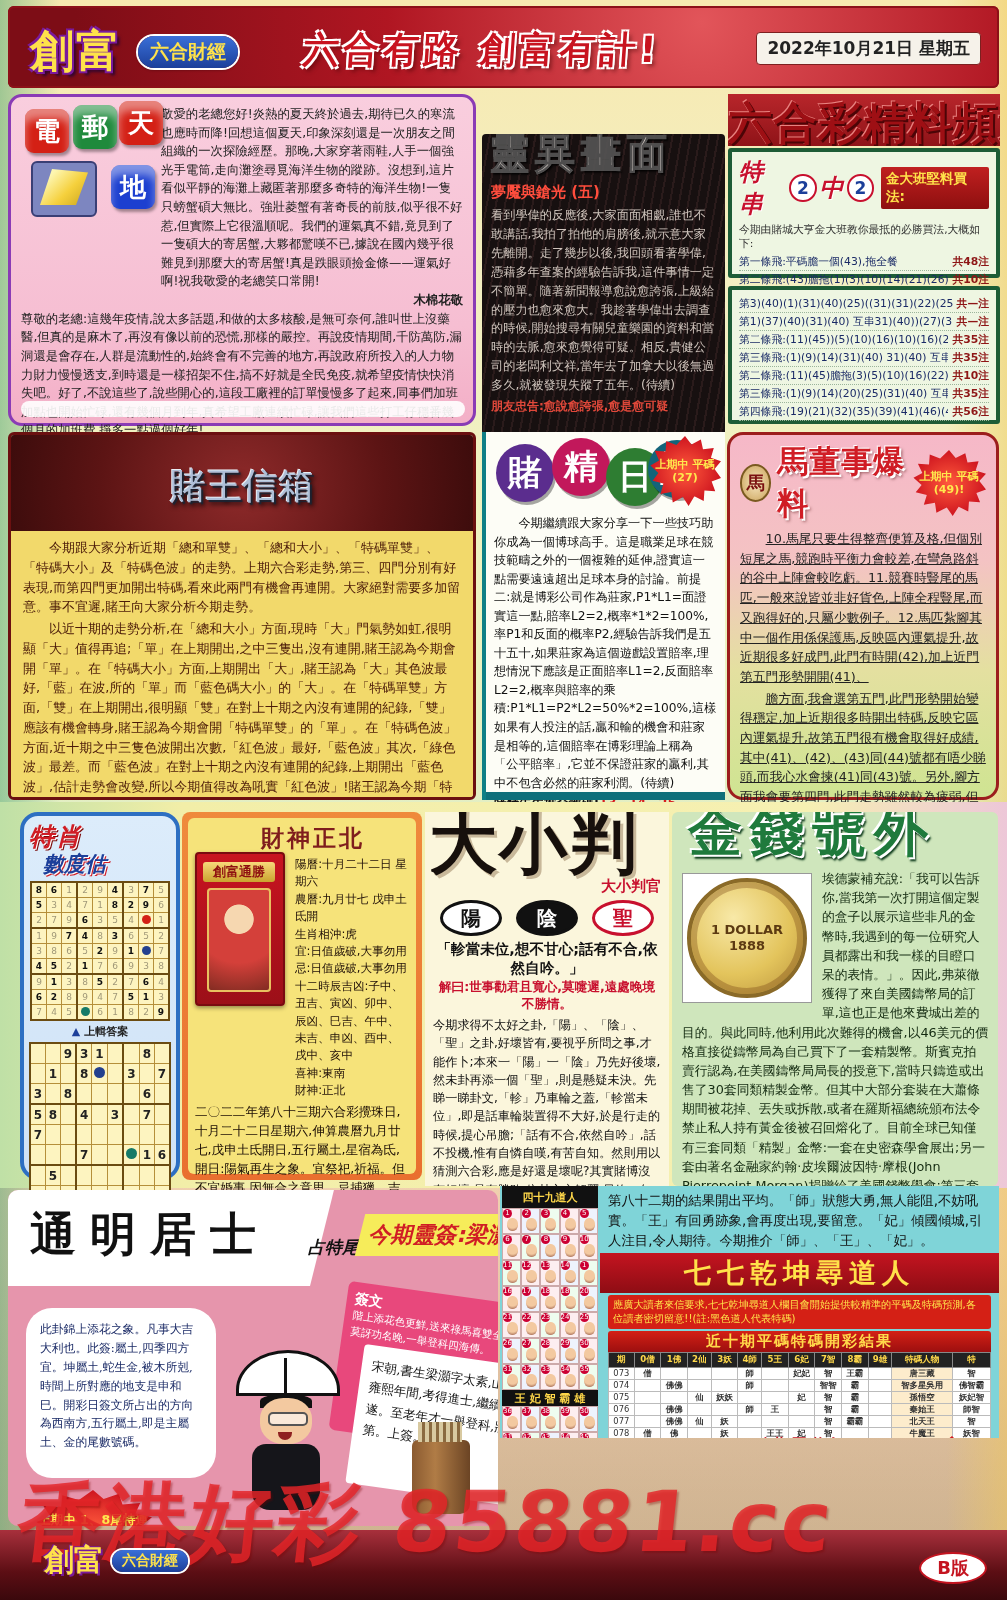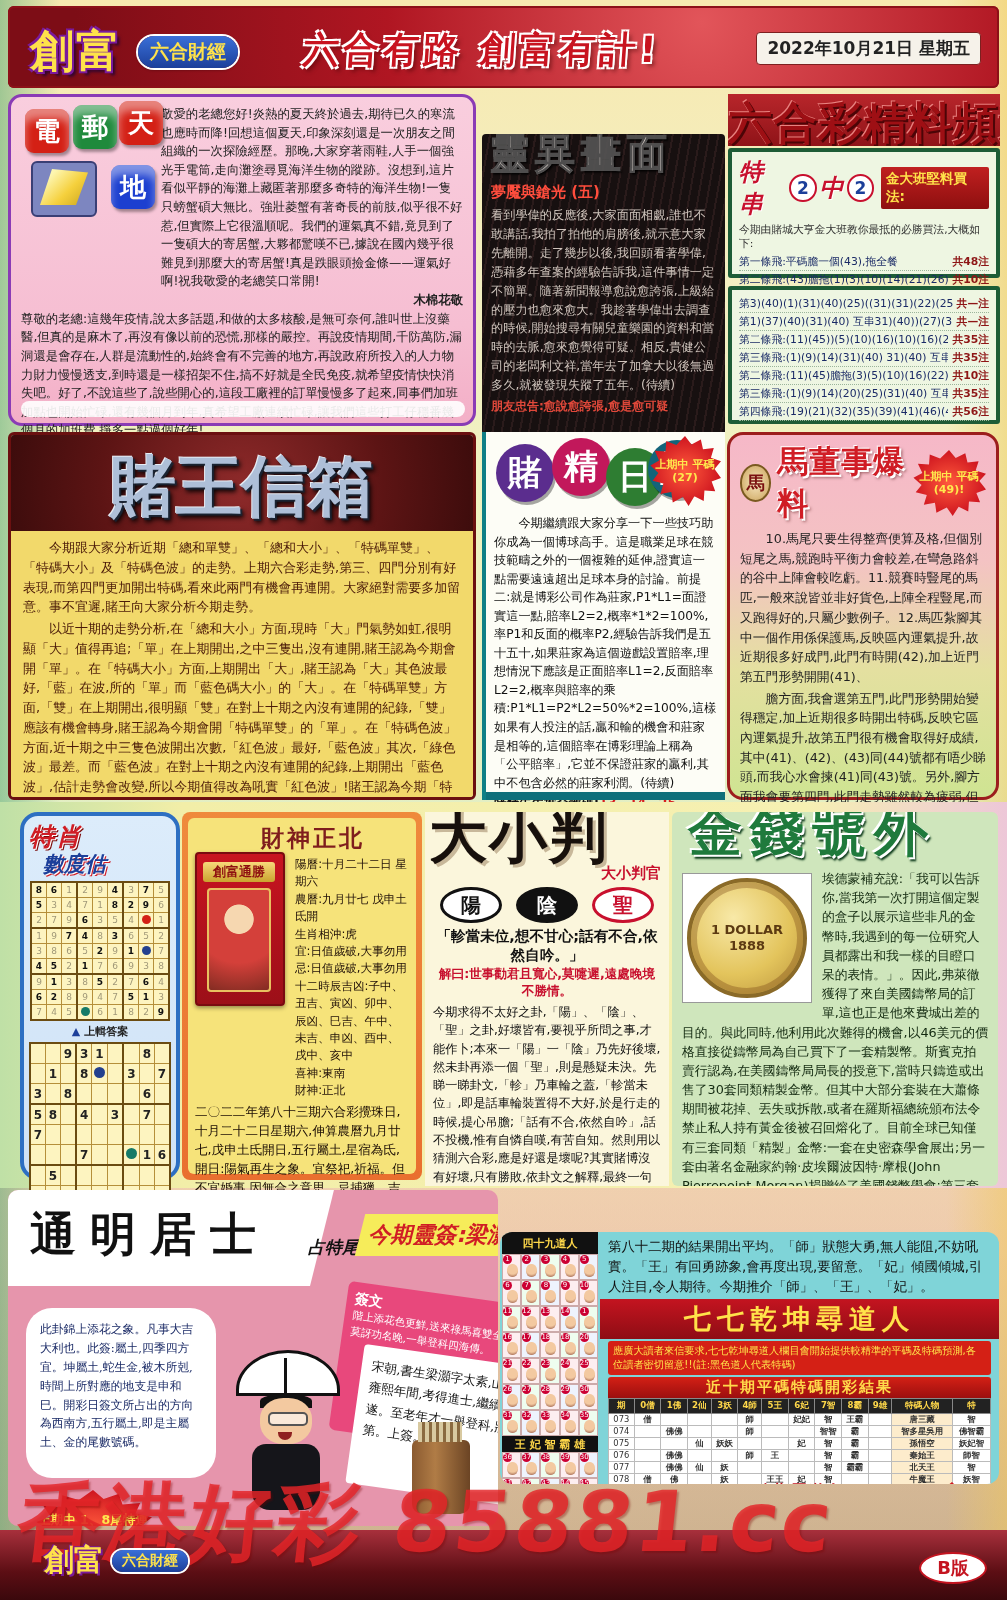--- a/index.html
+++ b/index.html
@@ -69,21 +69,21 @@
   .cb-red{background:linear-gradient(#c02020,#8e0f0f);color:#ffe24a;font-size:13.5px;font-weight:bold;padding:3px 5px;border-radius:2px;margin-left:4px;}
   .cb-intro{font-size:10.8px;color:#333;margin:3px 0 2px 0;}
   .fly{display:flex;justify-content:space-between;font-size:10.8px;color:#1a2a66;padding:1.5px 0;border-bottom:1px dotted #9bb59b;}
   .flyt{white-space:nowrap;overflow:hidden;}
   .flyn{color:#8e1616;font-weight:bold;margin-left:4px;white-space:nowrap;}
 
   
   #king{left:8px;top:432px;width:468px;height:368px;border:3px solid #6b1010;border-radius:6px;overflow:hidden;box-sizing:border-box;}
   #king .khead{height:96px;background:radial-gradient(circle at 50% 55%,#8e2a2a,#5c1414 60%,#3d0c0c);
     display:flex;align-items:center;justify-content:center;gap:26px;}
-  #king .khead span{font-size:66px;font-weight:bold;color:#aebfd8;
+  #king .khead span{font-size:36px;font-weight:normal;color:#aebfd8;
     text-shadow:2px 2px 1px #1a2433,-1px -1px 0 #e8eef5,3px 4px 5px #000;margin-top:7px;}
   #king .kbody{background:#f2d96b;padding:7px 12px;font-size:13px;line-height:1.52;color:#4a1a08;height:272px;box-sizing:border-box;}
 
   
   #diary{left:482px;top:432px;width:243px;height:368px;background:#fdfdf6;border-left:4px solid #0f7f86;box-sizing:border-box;padding:4px 8px;}
   #diary .ovals{position:relative;height:78px;}
   #diary .ov{position:absolute;width:58px;height:58px;border-radius:50%;color:#fff;font-size:34px;font-weight:bold;
     display:flex;align-items:center;justify-content:center;box-shadow:2px 3px 0 rgba(0,0,0,.35);}
   #diary .body{font-size:12.2px;line-height:1.52;color:#111;}
   #diary .tips{font-size:12.5px;margin-top:3px;color:#111;font-weight:bold;}
@@ -93,21 +93,21 @@
     background:radial-gradient(#ff5a3c,#cf1620 70%);color:#ffe94d;font-weight:bold;display:flex;align-items:center;justify-content:center;text-align:center;}
 
   
   #director{left:727px;top:432px;width:272px;height:368px;border:3px solid #9c1d1d;border-radius:16px;box-sizing:border-box;
     background:linear-gradient(#f6b8c8,#f4c3c3 35%,#e4e0a0 65%,#cfe492);padding:6px 10px;}
   #director .dt{display:flex;align-items:center;gap:6px;}
   #director .seal{width:34px;height:34px;border-radius:50%;background:radial-gradient(#f7e6c0,#caa258);border:2px solid #7a5a20;
     color:#7a1010;font-weight:bold;font-size:18px;display:flex;align-items:center;justify-content:center;}
   #director .dname{font-size:31px;font-weight:bold;color:#d01d25;letter-spacing:1px;
     text-shadow:2px 2px 0 #fff,-1px -1px 0 #fff,3px 3px 3px rgba(70,0,0,.5);}
-  #director .body{font-size:12.8px;line-height:1.54;color:#222;margin-top:4px;}
+  #director .body{font-size:12.8px;line-height:1.54;color:#222;margin-top:4px;text-decoration:underline;}
 
   
   #row3bg{left:0;top:802px;width:1007px;height:386px;background:linear-gradient(90deg,#bfe0a6,#f2eea8 18%,#f6f0b2 80%,#edc7d8);}
   #sudoku{left:20px;top:812px;width:160px;height:368px;border:4px solid #2d6fc2;border-radius:18px;box-sizing:border-box;
     background:linear-gradient(#dcecfb,#cfe2f6);padding:4px 5px;}
   #sudoku .t1{font-size:25px;font-weight:bold;font-style:italic;color:#d01d25;text-shadow:1px 1px 0 #fff,2px 2px 0 #7a0a0a;letter-spacing:2px;}
   #sudoku .t2{font-size:21px;font-weight:bold;font-style:italic;color:#1c3f9a;text-shadow:1px 1px 0 #fff,2px 2px 0 #d01d25;margin:-3px 0 3px 14px;}
   table.sud{border-collapse:collapse;margin:0 auto;background:#fdf4c0;}
   table.sud td{border:1px solid #b58f3a;text-align:center;vertical-align:middle;color:#9a927a;}
   #grid1 td{width:12px;height:12px;font-size:9px;}
@@ -131,21 +131,21 @@
     border:2px solid #7a0a10;border-radius:4px;box-shadow:0 2px 4px rgba(0,0,0,.4);}
   #caishen .card .gold{position:absolute;left:6px;top:8px;width:72px;height:20px;background:linear-gradient(#f7d87a,#caa42e);
     color:#8e1010;font-size:13px;font-weight:bold;text-align:center;line-height:20px;border-radius:3px;}
   #caishen .card .god{position:absolute;left:10px;top:34px;width:64px;height:104px;border-radius:4px;
     background:radial-gradient(circle at 50% 30%,#f6d7b0 18%,#d4403a 19% 55%,#7c2a20 100%);box-shadow:inset 0 0 0 2px #e8c060;}
   #caishen .alm{margin-left:100px;font-size:11.6px;line-height:1.5;color:#201008;min-height:158px;}
   #caishen .body{font-size:12.6px;line-height:1.5;color:#1a0c04;margin-top:4px;}
   #caishen .tip{color:#e02020;font-weight:bold;font-size:13px;margin-top:2px;}
 
   #judge{left:425px;top:812px;width:244px;height:374px;background:#fbf6dc;box-sizing:border-box;padding:4px 8px;overflow:hidden;}
-  #judge .gt{font-size:58px;font-weight:bold;color:#17100c;letter-spacing:2px;margin:-18px 0 0 -4px;white-space:nowrap;
+  #judge .gt{font-size:68px;font-weight:bold;color:#17100c;letter-spacing:2px;margin:-18px 0 0 -4px;white-space:nowrap;
     text-shadow:3px 3px 0 #c8b89a;}
   #judge .gsub{text-align:right;color:#c8102e;font-weight:bold;font-size:15px;margin-top:-12px;}
   #judge .badges{display:flex;gap:14px;justify-content:center;margin:4px 0;}
   #judge .bd{width:56px;height:30px;border-radius:50%;display:flex;align-items:center;justify-content:center;font-size:20px;font-weight:bold;}
   #judge .b1{border:3px solid #111;color:#111;background:#fff;}
   #judge .b2{background:#111;color:#fff;border:3px solid #111;}
   #judge .b3{border:3px solid #c8102e;color:#c8102e;background:#fff;}
   #judge .quote{font-size:14.6px;font-weight:bold;color:#111;text-align:center;}
   #judge .jie{font-size:12.6px;font-weight:bold;color:#c8102e;text-align:center;margin:1px 0 3px 0;}
   #judge .body{font-size:12.2px;line-height:1.5;color:#111;}
@@ -184,21 +184,21 @@
   #tong .hair{position:absolute;left:30px;top:44px;width:52px;height:14px;background:#111;border-radius:50% 50% 0 0;}
   #tong .glasses{position:absolute;left:38px;top:62px;width:36px;height:10px;border:2px solid #555;border-radius:5px;background:rgba(255,255,255,.6);}
   #tong .mouth{position:absolute;left:48px;top:82px;width:14px;height:8px;background:#8e2020;border-radius:0 0 8px 8px;}
   #tong .robe{position:absolute;left:22px;top:94px;width:68px;height:66px;background:#15151a;border-radius:14px 14px 18px 18px;}
   #tong .pen{position:absolute;left:404px;top:250px;width:58px;height:74px;background:linear-gradient(90deg,#8a5a30,#b07c46 40%,#6b4424);border-radius:6px 6px 10px 10px;}
   #tong .pen:before{content:"";position:absolute;left:6px;top:-18px;width:44px;height:20px;background:
      repeating-linear-gradient(90deg,#d8c9a0 0 4px,#8a6a40 4px 7px);}
   #tong .tb{position:absolute;left:26px;top:300px;width:118px;height:76px;}
   #tong .tb .burst{width:118px;height:76px;font-size:12.6px;line-height:1.25;}
 
-  #qiqi{left:500px;top:1232px;width:499px;height:252px;background:#7fd4d8;box-sizing:border-box;overflow:hidden;border-radius:12px;}
+  #qiqi{left:500px;top:1186px;width:499px;height:252px;background:#7fd4d8;box-sizing:border-box;overflow:hidden;}
   #ports{position:absolute;left:2px;top:0px;width:96px;height:340px;background:#f4e6c8;display:flex;flex-wrap:wrap;align-content:flex-start;}
   #ports .phead{width:100%;height:22px;background:#111;color:#ffd84a;font-size:11px;font-weight:bold;display:flex;align-items:center;justify-content:center;}
   .pcell{width:19.2px;height:26px;box-sizing:border-box;border:1px solid #caa;position:relative;background:#fdeef0;}
   .pcell:nth-child(3n){background:#eef3fd;} .pcell:nth-child(4n){background:#eefdef;}
   .pcell i{position:absolute;left:0;top:0;font-style:normal;font-size:7px;color:#fff;background:#c03;border-radius:50%;width:9px;height:9px;line-height:9px;text-align:center;}
   .pcell b{position:absolute;left:4px;top:9px;width:11px;height:13px;border-radius:45%;background:radial-gradient(circle at 50% 35%,#f3c9a0 55%,#8a4a3a);}
   .pband{width:100%;height:16px;background:#111;color:#ffd84a;font-size:11px;font-weight:bold;display:flex;align-items:center;justify-content:space-around;}
   #qmain{position:absolute;left:100px;top:0;width:399px;height:340px;}
   #qtitle{height:40px;background:linear-gradient(#c41420,#8e0d14);display:flex;align-items:center;justify-content:center;
     color:#ffe24a;font-size:27px;font-weight:bold;letter-spacing:6px;font-family:"DejaVu Serif","Liberation Serif",serif;}

